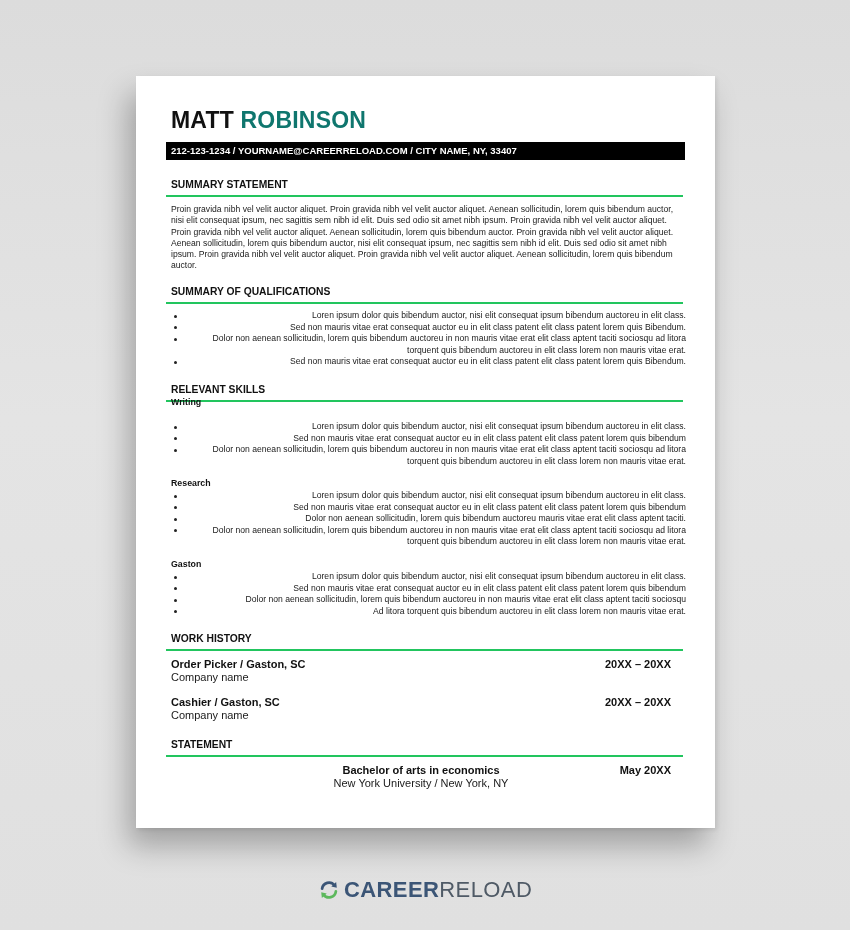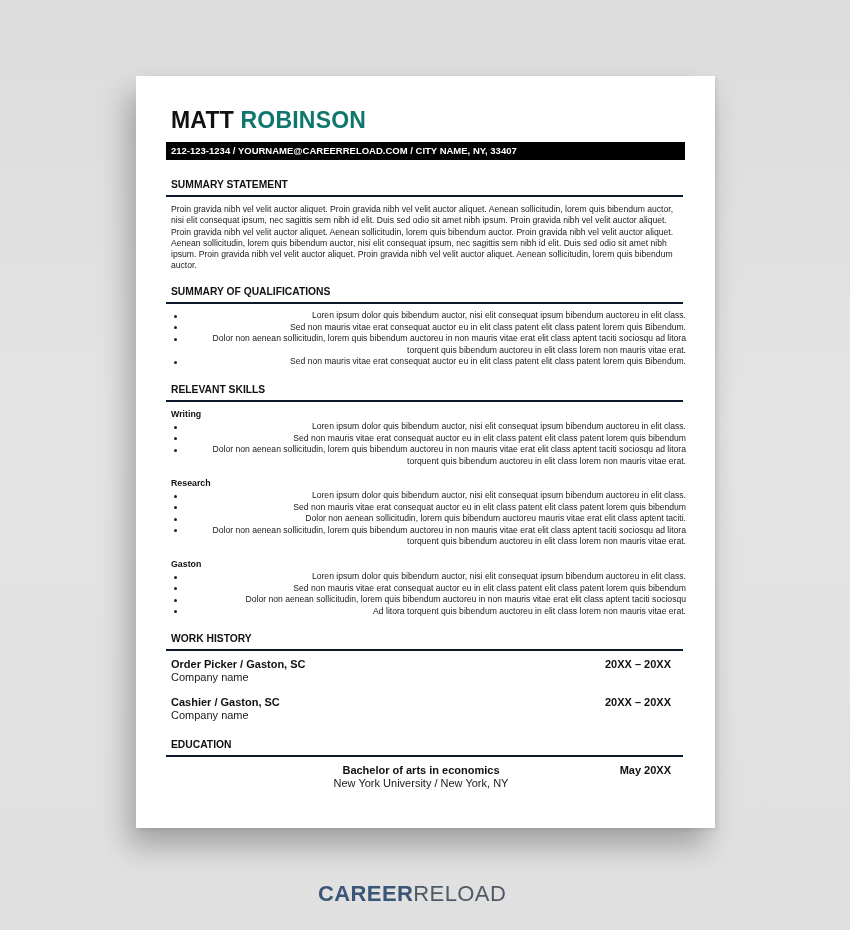--- a/index.html
+++ b/index.html
@@ -42,21 +42,21 @@
       font-size: 9.5px;
       font-weight: bold;
       line-height: 18px;
       padding-left: 5px;
       white-space: nowrap;
     }
     .section-head {
       position: absolute;
       left: 0;
       width: 517px;
-      border-bottom: 2px solid #0f172a;
+      border-bottom: 2px solid #22c55e;
       font-size: 10.3px;
       font-weight: bold;
       line-height: 14px;
       padding-left: 5px;
       padding-bottom: 3px;
       color: #111;
       white-space: nowrap;
     }
     .para {
       position: absolute;
@@ -111,21 +111,20 @@
       color: #111;
     }
     .entry .sub { color: #1a1a1a; }
     .logo {
       position: absolute;
       left: 318px; top: 877px;
       height: 26px;
       display: flex;
       align-items: center;
       gap: 4px;
-      flex-direction: column;
     }
     .logo svg { width: 22px; height: 22px; }
     .logo .brand {
       font-size: 22px;
       letter-spacing: 0.4px;
       line-height: 26px;
     }
     .logo .b1 { color: #3b5576; font-weight: bold; }
     .logo .b2 { color: #4f5a66; font-weight: normal; }
   </style>
@@ -148,21 +147,21 @@
     <div class="section-head" style="top:209px;">SUMMARY OF QUALIFICATIONS</div>
     <ul class="bullets" style="top:234px;">
       <li>Loren ipsum dolor quis bibendum auctor, nisi elit consequat ipsum bibendum auctoreu in elit class.</li>
       <li>Sed non  mauris vitae erat consequat auctor eu in elit class patent elit class patent lorem quis Bibendum.</li>
       <li>Dolor non aenean sollicitudin, lorem quis bibendum auctoreu in non  mauris vitae erat elit class aptent taciti sociosqu ad litora torquent quis bibendum auctoreu in elit class lorem non  mauris vitae erat.</li>
       <li>Sed non  mauris vitae erat consequat auctor eu in elit class patent elit class patent lorem quis Bibendum.</li>
     </ul>
 
     <div class="section-head" style="top:307px;">RELEVANT SKILLS</div>
 
-    <div class="sub-head" style="top:332px;">Writing</div>
+    <div class="sub-head" style="top:320px;">Writing</div>
     <ul class="bullets" style="top:345px;">
       <li>Loren ipsum dolor quis bibendum auctor, nisi elit consequat ipsum bibendum auctoreu in elit class.</li>
       <li>Sed non  mauris vitae erat consequat auctor eu in elit class patent elit class patent lorem quis bibendum</li>
       <li>Dolor non aenean sollicitudin, lorem quis bibendum auctoreu in non  mauris vitae erat elit class aptent taciti sociosqu ad litora torquent quis bibendum auctoreu in elit class lorem non  mauris vitae erat.</li>
     </ul>
 
     <div class="sub-head" style="top:401px;">Research</div>
     <ul class="bullets" style="top:414px;">
       <li>Loren ipsum dolor quis bibendum auctor, nisi elit consequat ipsum bibendum auctoreu in elit class.</li>
       <li>Sed non  mauris vitae erat consequat auctor eu in elit class patent elit class patent lorem quis bibendum</li>
@@ -183,21 +182,21 @@
       <div class="title">Order Picker / Gaston, SC</div>
       <div class="sub">Company name</div>
       <div class="dates">20XX – 20XX</div>
     </div>
     <div class="entry" style="top:620px;">
       <div class="title">Cashier / Gaston, SC</div>
       <div class="sub">Company name</div>
       <div class="dates">20XX – 20XX</div>
     </div>
 
-    <div class="section-head" style="top:662px;">EDUCATION</div>
+    <div class="section-head" style="top:662px;">STATEMENT</div>
     <div class="entry" style="top:688px;text-align:center;">
       <div class="title">Bachelor of arts in economics</div>
       <div class="sub">New York University / New York, NY</div>
       <div class="dates">May 20XX</div>
     </div>
 
   </div>
 </div>
 
 <div class="logo">

